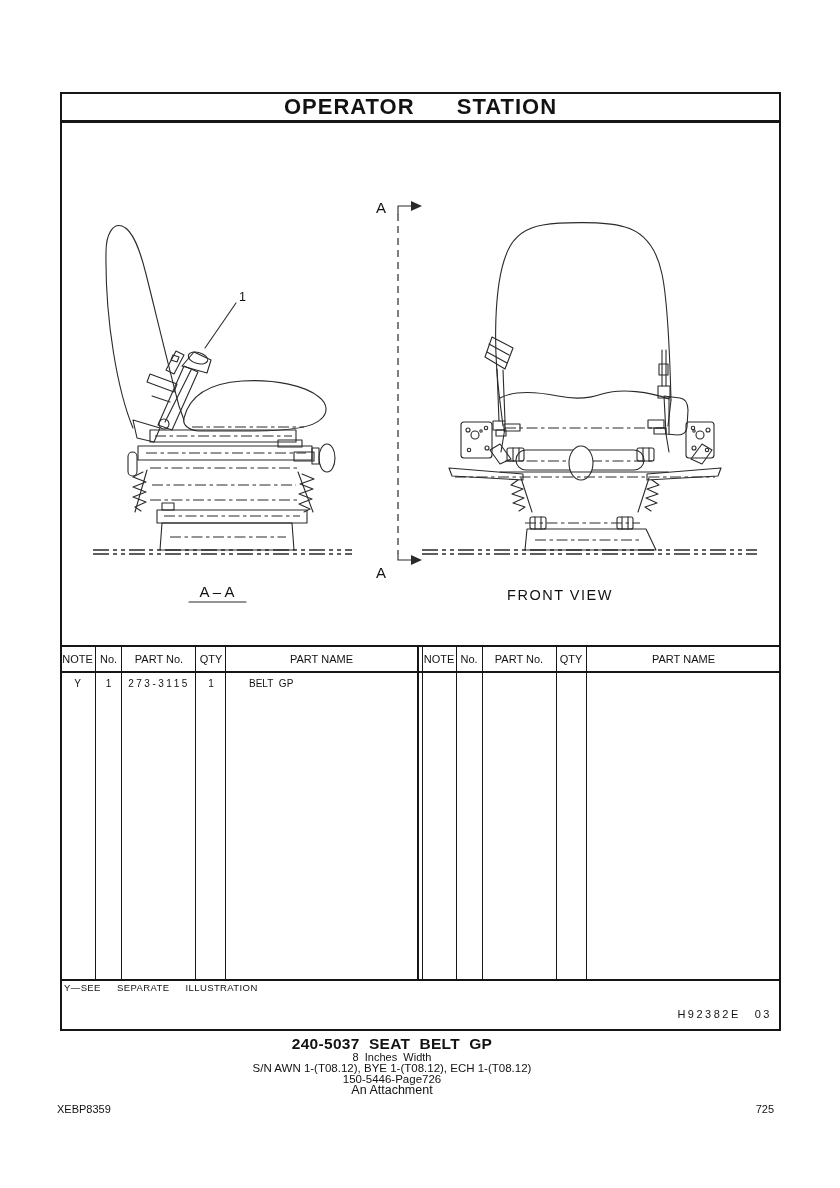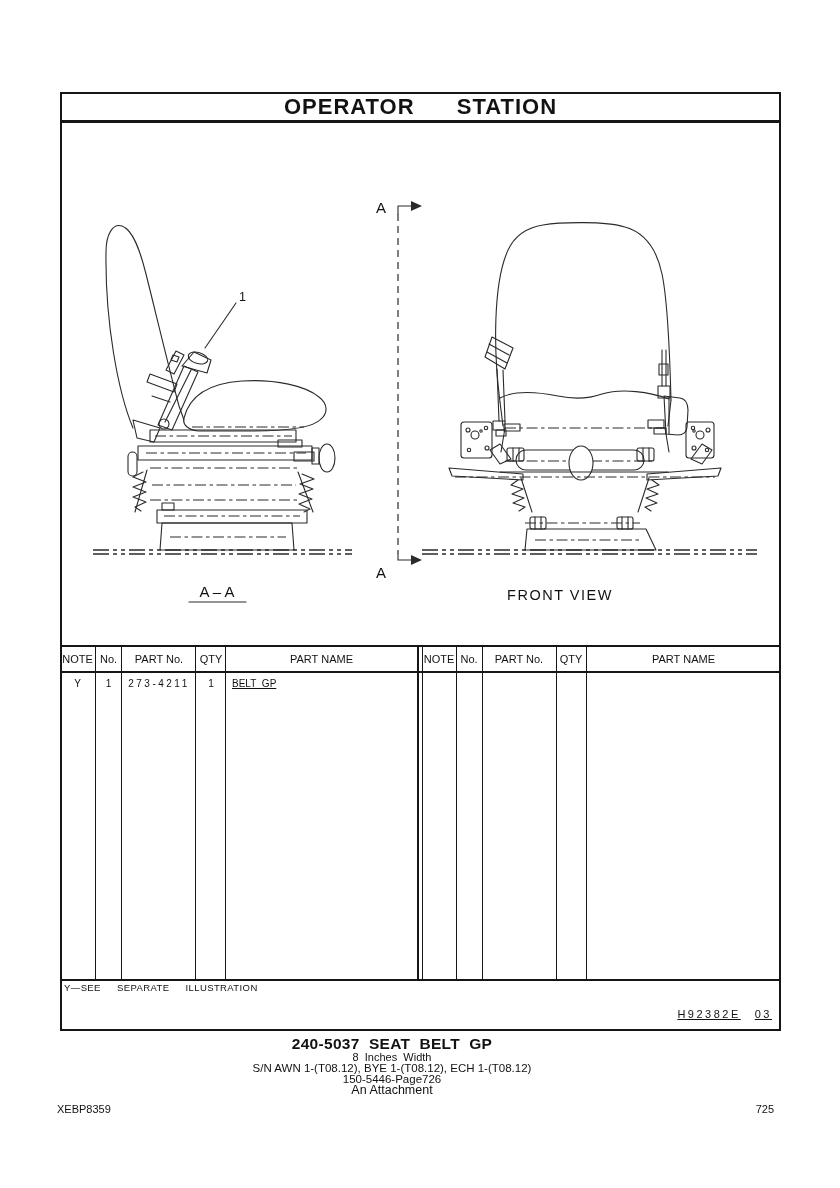--- a/index.html
+++ b/index.html
@@ -20,21 +20,21 @@
     position:absolute; left:60px; top:92px; width:721px; height:28px;
     line-height:30px; text-align:center;
     font-size:22px; font-weight:bold; letter-spacing:1px; word-spacing:14px;
   }
   .cell { position:absolute; text-align:center; font-size:11px; line-height:22px; height:32px; }
   .dcell { position:absolute; text-align:center; font-size:10px; line-height:19px; height:19px; }
   .partname { text-align:left; word-spacing:3px; }
   .partnum { letter-spacing:2.5px; }
   .footnote { position:absolute; left:64px; top:982px; font-size:9.5px; letter-spacing:0.4px; word-spacing:5px; }
   .dwgno { position:absolute; top:1008px; right:68px; font-size:11px; letter-spacing:2.5px; }
-  .dwgno span { margin-left:14px;text-decoration:underline; }
+  .dwgno span { margin-left:14px; }
   .cap { position:absolute; left:0; width:784px; text-align:center; }
   .cap-title { top:1035px; font-size:15.5px; font-weight:bold; letter-spacing:0.3px; }
   .cap-sub   { top:1051px; font-size:11px; }
   .cap-sn    { top:1062px; font-size:11.5px; }
   .cap-ref   { top:1073px; font-size:11.5px; }
   .cap-att   { top:1083px; font-size:12.5px; }
   .foot-l { position:absolute; left:57px; top:1103px; font-size:11px; }
   .foot-r { position:absolute; right:66px; top:1103px; font-size:11px; }
   svg.drawing { position:absolute; left:60px; top:124px; }
   svg.drawing * { vector-effect:non-scaling-stroke; }
@@ -241,23 +241,23 @@
 
     <div class="cell" style="left:422px;top:648px;width:34px;">NOTE</div>
     <div class="cell" style="left:456px;top:648px;width:26px;">No.</div>
     <div class="cell" style="left:482px;top:648px;width:74px;">PART No.</div>
     <div class="cell" style="left:556px;top:648px;width:30px;">QTY</div>
     <div class="cell" style="left:586px;top:648px;width:195px;">PART NAME</div>
 
     <div>
       <div class="dcell" style="left:60px;top:674px;width:35px;">Y</div>
       <div class="dcell" style="left:95px;top:674px;width:27px;">1</div>
-      <div class="dcell partnum" style="left:122px;top:674px;width:74px;">273-4211</div>
+      <div class="dcell partnum" style="left:122px;top:674px;width:74px;">273-3115</div>
       <div class="dcell" style="left:196px;top:674px;width:30px;">1</div>
-      <div class="dcell partname" style="left:232px;top:674px;width:185px;text-decoration:underline;">BELT GP</div>
+      <div class="dcell partname" style="left:249px;top:674px;width:185px;">BELT GP</div>
     </div>
 
     <div class="footnote pre">Y—SEE  SEPARATE  ILLUSTRATION</div>
     <div class="dwgno"><span style="margin-left:0;">H92382E</span><span>03</span></div>
   </div>
 
   <div>
     <div class="abs cap cap-title pre">240-5037  SEAT  BELT  GP</div>
     <div class="abs cap cap-sub pre">8  Inches  Width</div>
     <div class="abs cap cap-sn">S/N AWN 1-(T08.12), BYE 1-(T08.12), ECH 1-(T08.12)</div>

